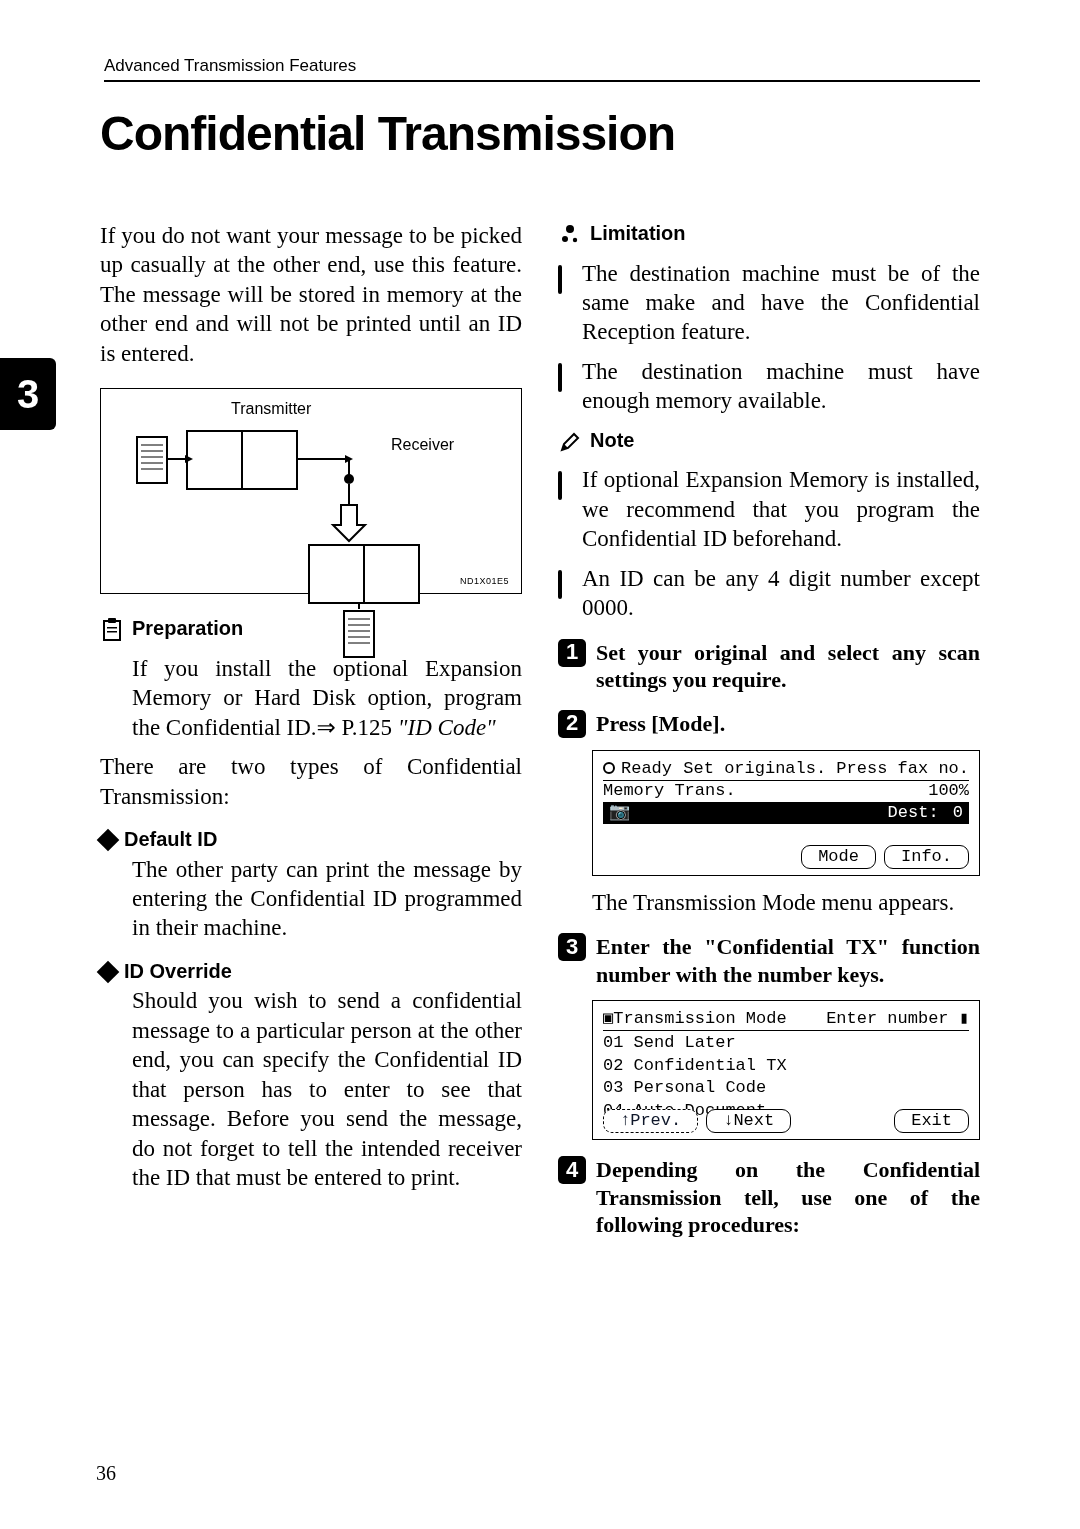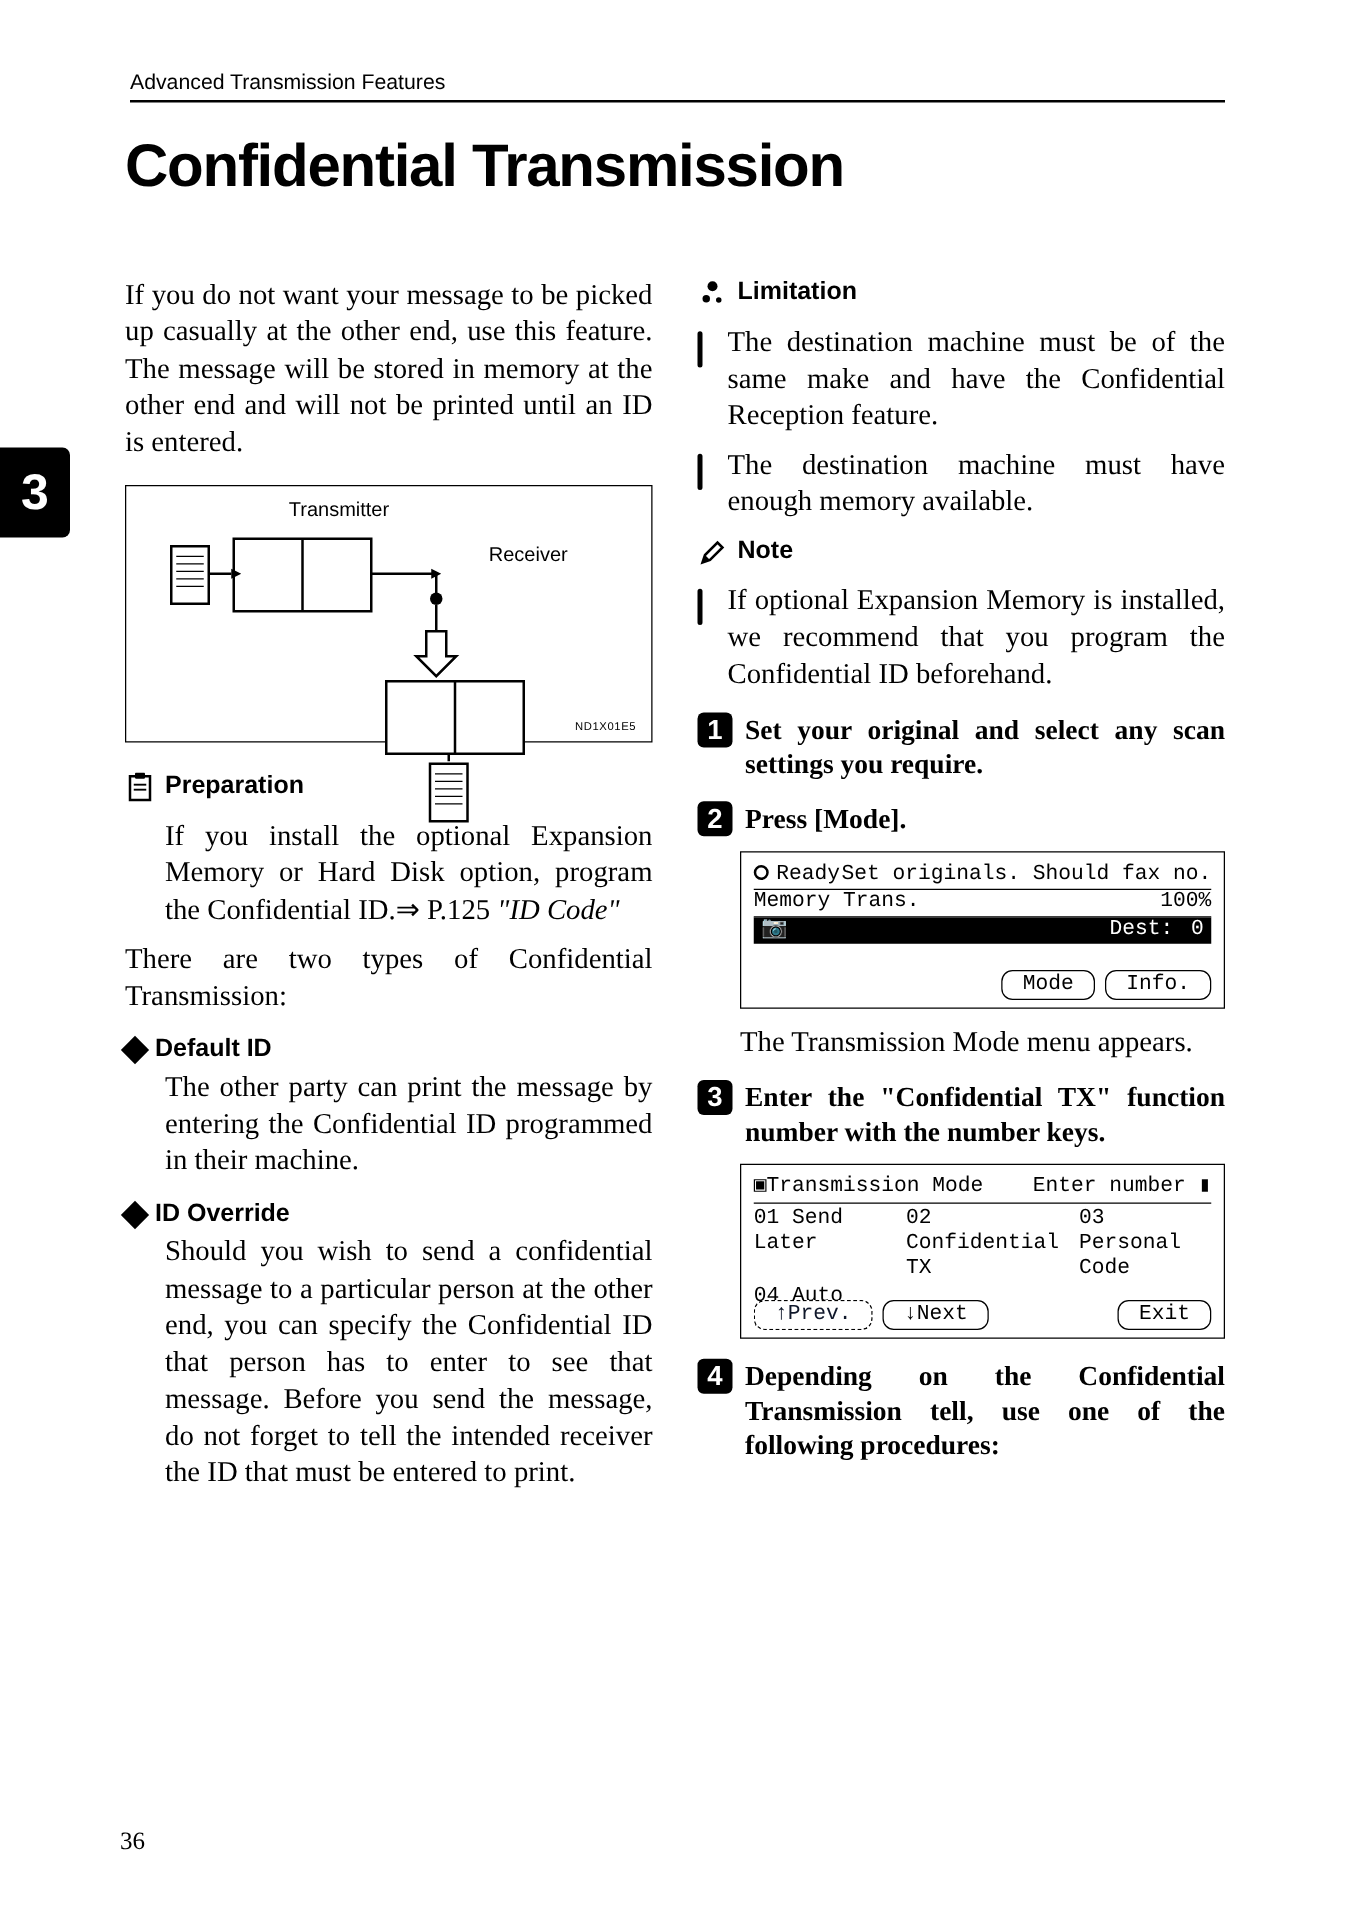--- a/index.html
+++ b/index.html
@@ -234,21 +234,21 @@
   .lcd2 {
     height: 140px;
   }
   .lcd2 .lcd-header {
     display: flex; justify-content: space-between;
     border-bottom: 1px solid #000;
     padding-bottom: 1px;
   }
   .lcd2 .opts {
     display: grid;
-    grid-template-columns: 1fr 1fr 1fr;
+    grid-template-columns: 1fr;
     gap: 2px 16px;
     margin-top: 2px;
   }
   .lcd2 .lcd-btn-row {
     justify-content: space-between;
   }
   .lcd2 .lcd-btn-row .left {
     display: flex; gap: 8px;
   }
   .mb { padding: 0 4px; }
@@ -393,39 +393,43 @@
         </span>
         <div class="lab-text">
           <div class="lab-title">Note</div>
         </div>
       </div>
       <ul class="square-bullet-list">
         <li>
             <span class="sq"><span class="sq-inner"></span></span>
             <span>If optional Expansion Memory is installed, we recommend that you program the Confidential ID beforehand.</span>
           </li>
+        <li>
+            <span class="sq"><span class="sq-inner"></span></span>
+            <span>An ID can be any 4 digit number except 0000.</span>
+          </li>
       </ul>
 
       <div class="step-row">
         <span class="step-num">1</span>
         <div class="step-text">Set your original and select any scan settings you require.</div>
       </div>
 
       <div class="step-row">
         <span class="step-num">2</span>
         <div class="step-text">
           <span>Press </span><span class="keycap">Mode</span><span>.</span>
         </div>
       </div>
 
       <div class="lcd-box">
         <div class="lcd-inner">
           <div class="lcd-top-row">
             <span><span class="opt-dot"></span><span>Ready</span></span>
-            <span>Set originals. Should fax no.</span>
+            <span>Set originals. Press fax no.</span>
           </div>
           <div class="lcd-mid-row">
             <span>Memory Trans.</span>
             <span>100%</span>
           </div>
           <div class="lcd-dest-bar">
             <span class="lcd-dest-left">📷</span>
             <span><span class="mb">Dest:</span>&nbsp;<span>0</span></span>
           </div>
         </div>

